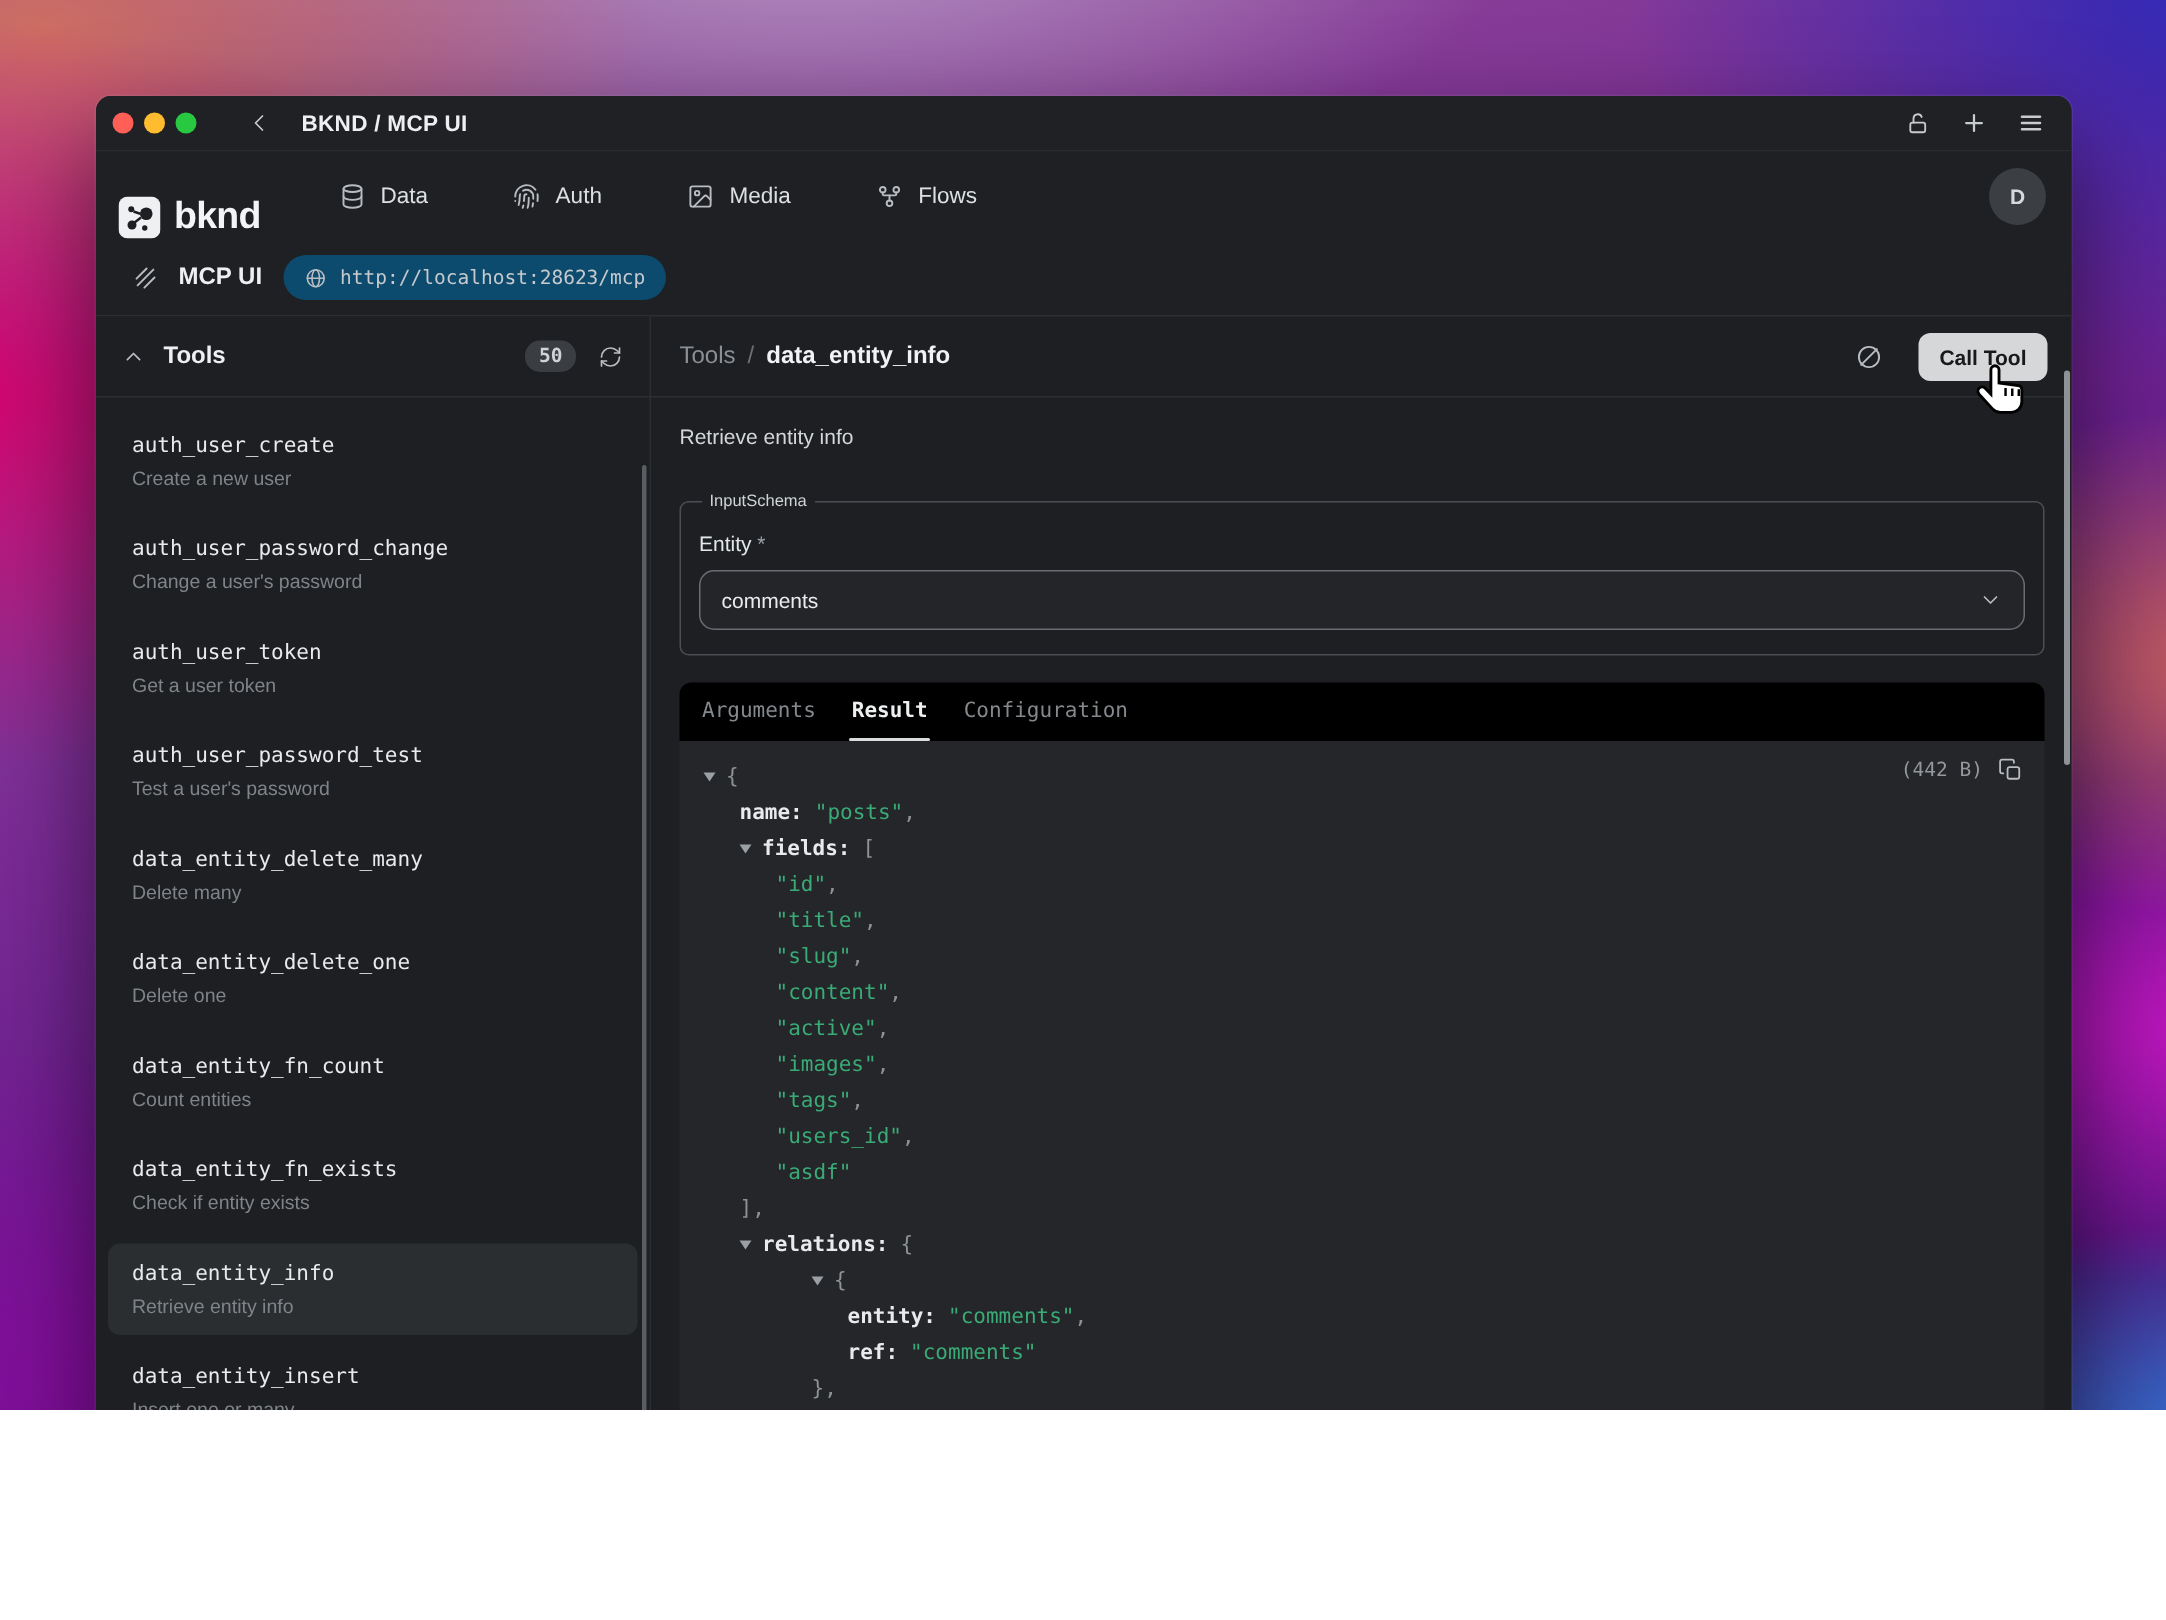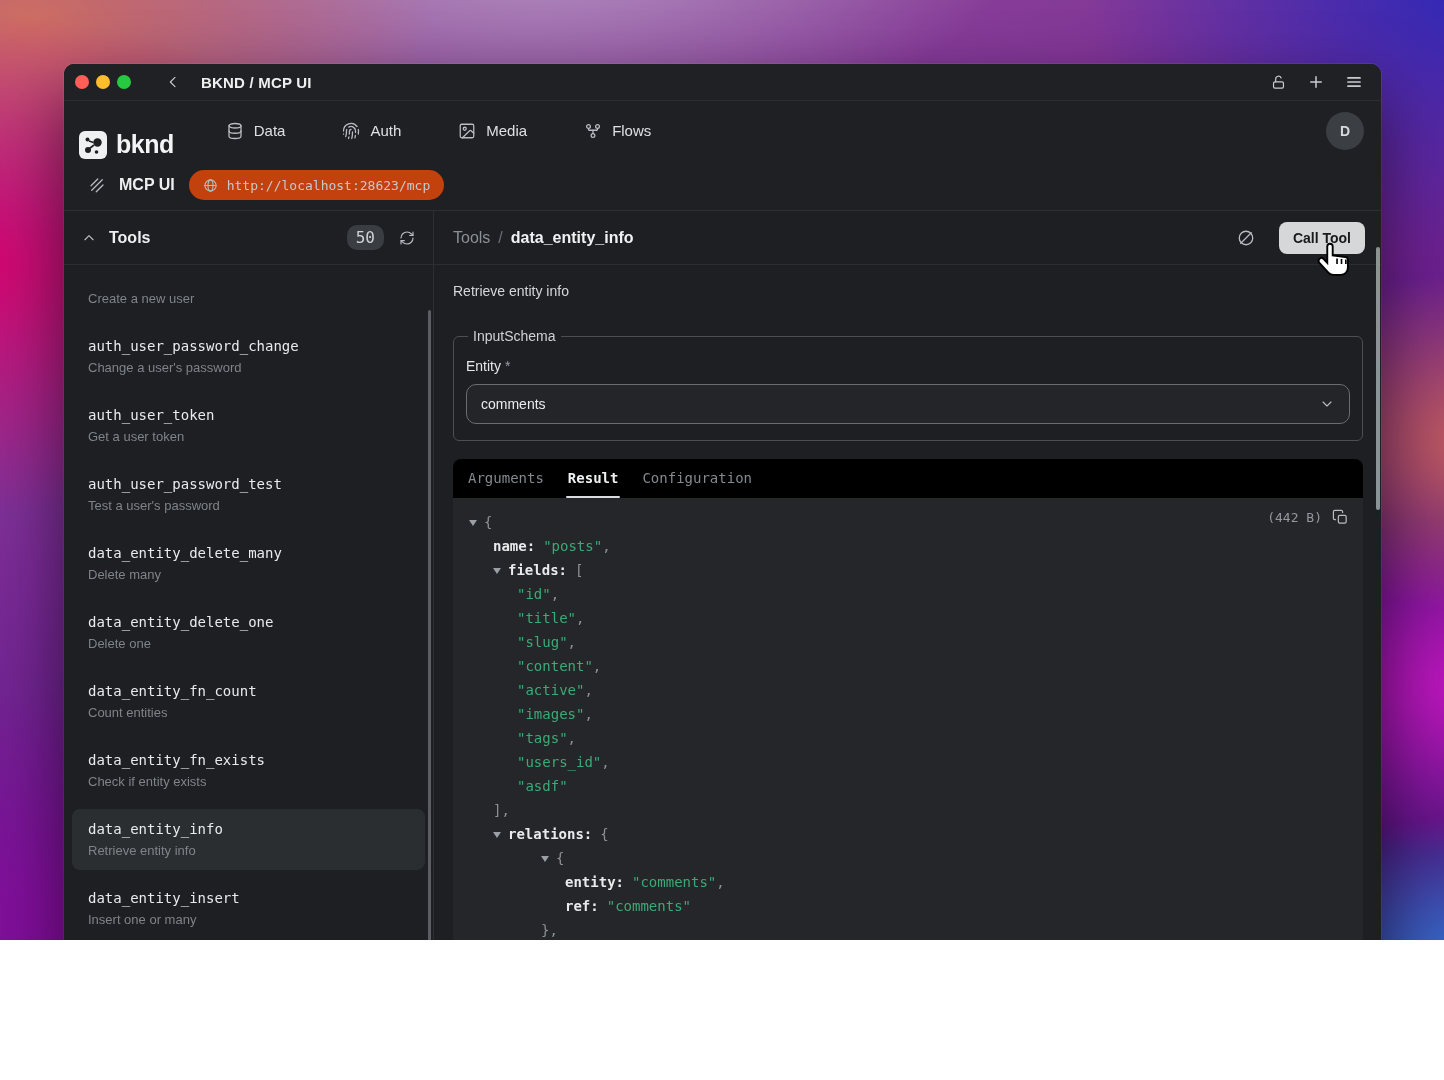--- a/index.html
+++ b/index.html
@@ -50,29 +50,29 @@
   .brand-name { font-size:25px; font-weight:700; letter-spacing:-.5px; color:#f2f4f5; }
   .nav-items { display:flex; gap:57px; margin-left:52px; }
   .nav-item { display:flex; align-items:center; gap:10px; font-size:15px; color:#dde0e2; cursor:pointer; }
   .nav-item .icon { width:18px; height:18px; color:#b9bdc1; }
   .avatar { margin-left:auto; width:38px; height:38px; border-radius:50%; background:#3b3e42;
     display:flex; align-items:center; justify-content:center; font-size:14px; font-weight:600; color:#d7dadc; cursor:pointer; }
 
   
   .subheader { height:51px; background:#1e2023; display:flex; align-items:center; padding:0 24px; border-bottom:1px solid #2c2f32; }
   .sub-title { font-size:16px; font-weight:700; margin-left:13px; color:#edeff0; }
-  .url-pill { margin-left:14px; background:#c2410c; border-radius:16px; height:30px; display:flex; align-items:center; gap:9px; padding:0 14px; cursor:pointer; }
+  .url-pill { margin-left:14px; background:#0c4a6e; border-radius:16px; height:30px; display:flex; align-items:center; gap:9px; padding:0 14px; cursor:pointer; }
   .url-text { font-family:"DejaVu Sans Mono", monospace; font-size:13px; color:#c6cacd; }
 
   
   .content { display:flex; height:805px; }
   .sidebar { position:relative; width:370px; border-right:1px solid #2c2f32; display:flex; flex-direction:column; background:#1d1f22; }
   .side-header { height:54px; display:flex; align-items:center; gap:13px; padding:0 18px; border-bottom:1px solid #2c2f32; cursor:pointer; }
   .side-title { font-size:16px; font-weight:700; color:#edeff0; }
-  .badge { margin-left:auto; background:#3a3d41; color:#cfd3d6; font-family:"DejaVu Sans Mono", monospace; font-size:16px; border-radius:10px; padding:3px 9px; }
+  .badge { margin-left:auto; background:#3a3d41; color:#cfd3d6; font-family:"DejaVu Sans Mono", monospace; font-size:13px; border-radius:10px; padding:3px 9px;font-weight:bold; }
   .side-header .icon-btn{margin-left:2px}
   .tool-list { flex:1; overflow:hidden; padding:12px 8px 0; }
   .tool-item { padding:10px 16px; border-radius:8px; margin-bottom:8px; cursor:pointer; }
   .tool-item.selected { background:#2b2e31; }
   .tool-name { font-family:"DejaVu Sans Mono", monospace; font-size:14px; line-height:20px; color:#e8eaec; }
   .tool-desc { font-size:13px; line-height:19px; margin-top:2px; color:#7f8488; }
   .side-footer { height:50px; display:flex; align-items:center; gap:13px; padding:0 18px; border-top:6px solid #c4b5fd; cursor:pointer; }
   .side-scroll { position:absolute; right:2px; top:99px; width:3px; height:645px; border-radius:2px; background:#6f7377; opacity:.75; }
 
   
@@ -83,21 +83,21 @@
   .bc-sep { color:#6b7075; }
   .bc-current { color:#f0f2f4; font-weight:700; }
   .header-actions { margin-left:auto; display:flex; gap:24px; }
   .call-tool { height:32px; padding:0 14px; border:none; border-radius:8px; background:#d6d7d8; color:#17191b;
     font-family:"Liberation Sans", sans-serif; font-size:14px; font-weight:600; cursor:pointer; }
 
   .main-body { flex:1; display:flex; flex-direction:column; padding:0 18px 0 19px; overflow:hidden; }
   .desc { margin-top:17px; font-size:14px; line-height:19px; color:#d4d7d9; }
 
   fieldset.schema { margin-top:27px; border:1px solid #4b4f53; border-radius:6px; padding:10px 12px 16px; }
-  fieldset.schema legend { font-size:14px; color:#cfd3d6; padding:0 5px; margin-left:2px; }
+  fieldset.schema legend { font-size:11px; color:#cfd3d6; padding:0 5px; margin-left:2px; }
   .field-label { font-size:14px; color:#e4e7e9; margin:4px 0 10px; }
   .field-label .req { color:#9aa0a5; }
   .select { height:40px; background:#232528; border:1px solid #696d71; border-radius:10px;
     display:flex; align-items:center; justify-content:space-between; padding:0 14px; cursor:pointer; }
   .select-value { font-size:14px; color:#e9ebec; }
 
   .tabs { margin-top:18px; height:39px; background:#000000; border-radius:8px 8px 0 0;
     display:flex; gap:24px; padding:0 15px; position:relative; }
   .tab { font-family:"DejaVu Sans Mono", monospace; font-size:14px; color:#84898e; line-height:39px; position:relative; cursor:pointer; }
   .tab.active { color:#eef0f1; font-weight:700; }
@@ -270,20 +270,21 @@
                   <path d="M3 12a9 9 0 0 1 9-9 9.75 9.75 0 0 1 6.74 2.74L21 8"></path>
                   <path d="M21 3v5h-5"></path>
                   <path d="M21 12a9 9 0 0 1-9 9 9.75 9.75 0 0 1-6.74-2.74L3 16"></path>
                   <path d="M8 16H3v5"></path>
                 </svg>
               </span>
           </button>
         </div>
         <div class="tool-list" id="tool-list">
             <div class="tool-item">
+              <div class="tool-name">auth_user_create</div>
               <div class="tool-desc">Create a new user</div>
             </div>
             <div class="tool-item">
               <div class="tool-name">auth_user_password_change</div>
               <div class="tool-desc">Change a user's password</div>
             </div>
             <div class="tool-item">
               <div class="tool-name">auth_user_token</div>
               <div class="tool-desc">Get a user token</div>
             </div>

